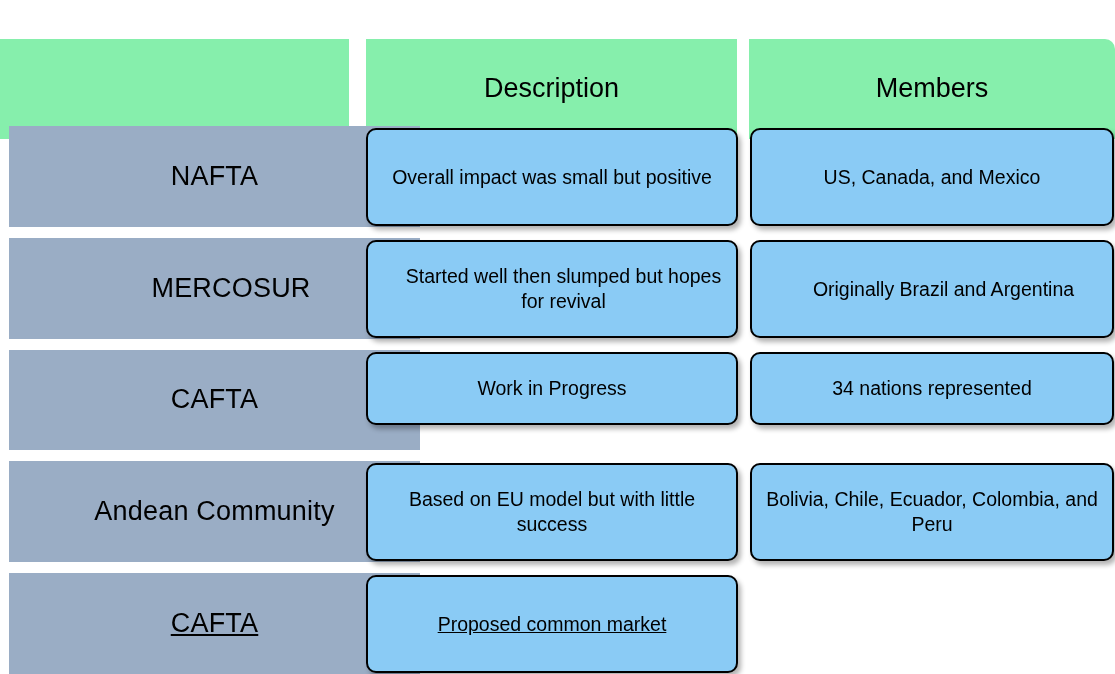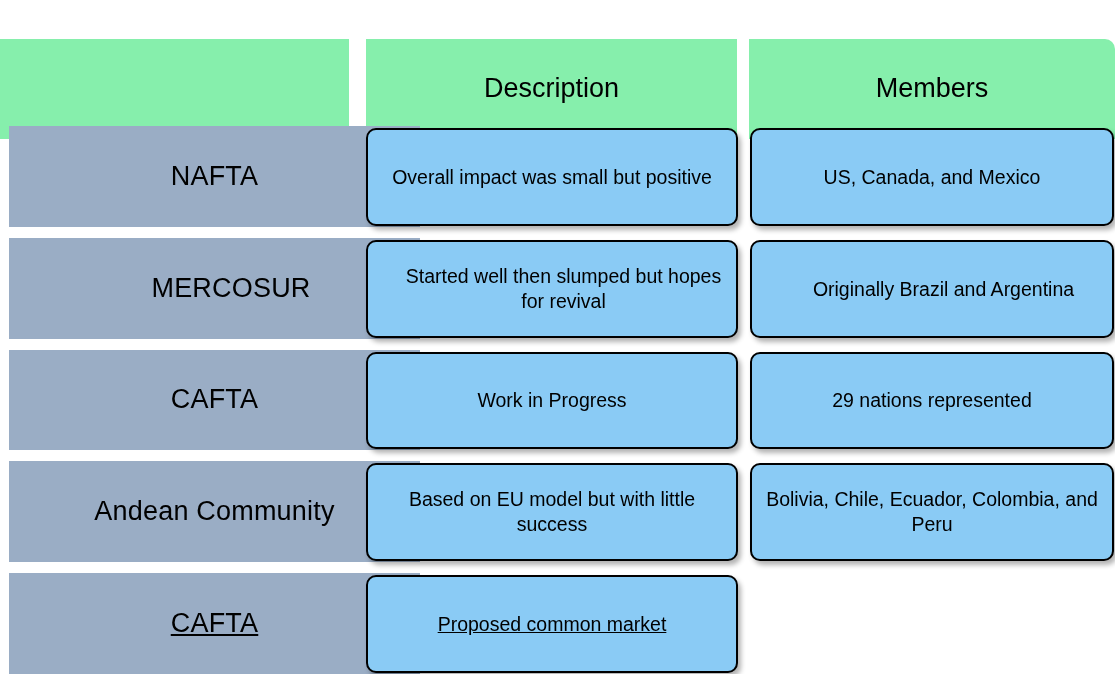--- a/index.html
+++ b/index.html
@@ -86,21 +86,21 @@
 
   
   .row-0 { top: 126px; height: 101px; }
   .row-1 { top: 238px; height: 101px; padding-left: 33px; }
   .row-2 { top: 350px; height: 100px; }
   .row-3 { top: 461px; height: 101px; }
   .row-4 { top: 573px; height: 101px; text-decoration: underline; }
 
   .box-cell.row-0 { top: 128px; height: 98px; }
   .box-cell.row-1 { top: 240px; height: 98px; }
-  .box-cell.row-2 { top: 352px; height: 97px; }
+  .box-cell.row-2 { top: 352px; height: 73px; }
   .box-cell.row-3 { top: 463px; height: 98px; }
   .box-cell.row-4 { top: 575px; height: 98px; }
 
   .cell-text {
     display: block;
     width: 100%;
     white-space: pre-line;
   }
 </style>
 </head>
@@ -140,21 +140,21 @@
     <span class="cell-text">Originally Brazil and Argentina</span>
   </div>
 
   <div class="cell label-cell row-2">
     <span class="cell-text">CAFTA</span>
   </div>
   <div class="cell box-cell col-desc row-2">
     <span class="cell-text">Work in Progress</span>
   </div>
   <div class="cell box-cell col-memb row-2">
-    <span class="cell-text">29 nations represented</span>
+    <span class="cell-text">34 nations represented</span>
   </div>
 
   <div class="cell label-cell row-3">
     <span class="cell-text">Andean Community</span>
   </div>
   <div class="cell box-cell col-desc row-3">
     <span class="cell-text">Based on EU model but with little success</span>
   </div>
   <div class="cell box-cell col-memb row-3">
     <span class="cell-text">Bolivia, Chile, Ecuador, Colombia, and Peru</span>

